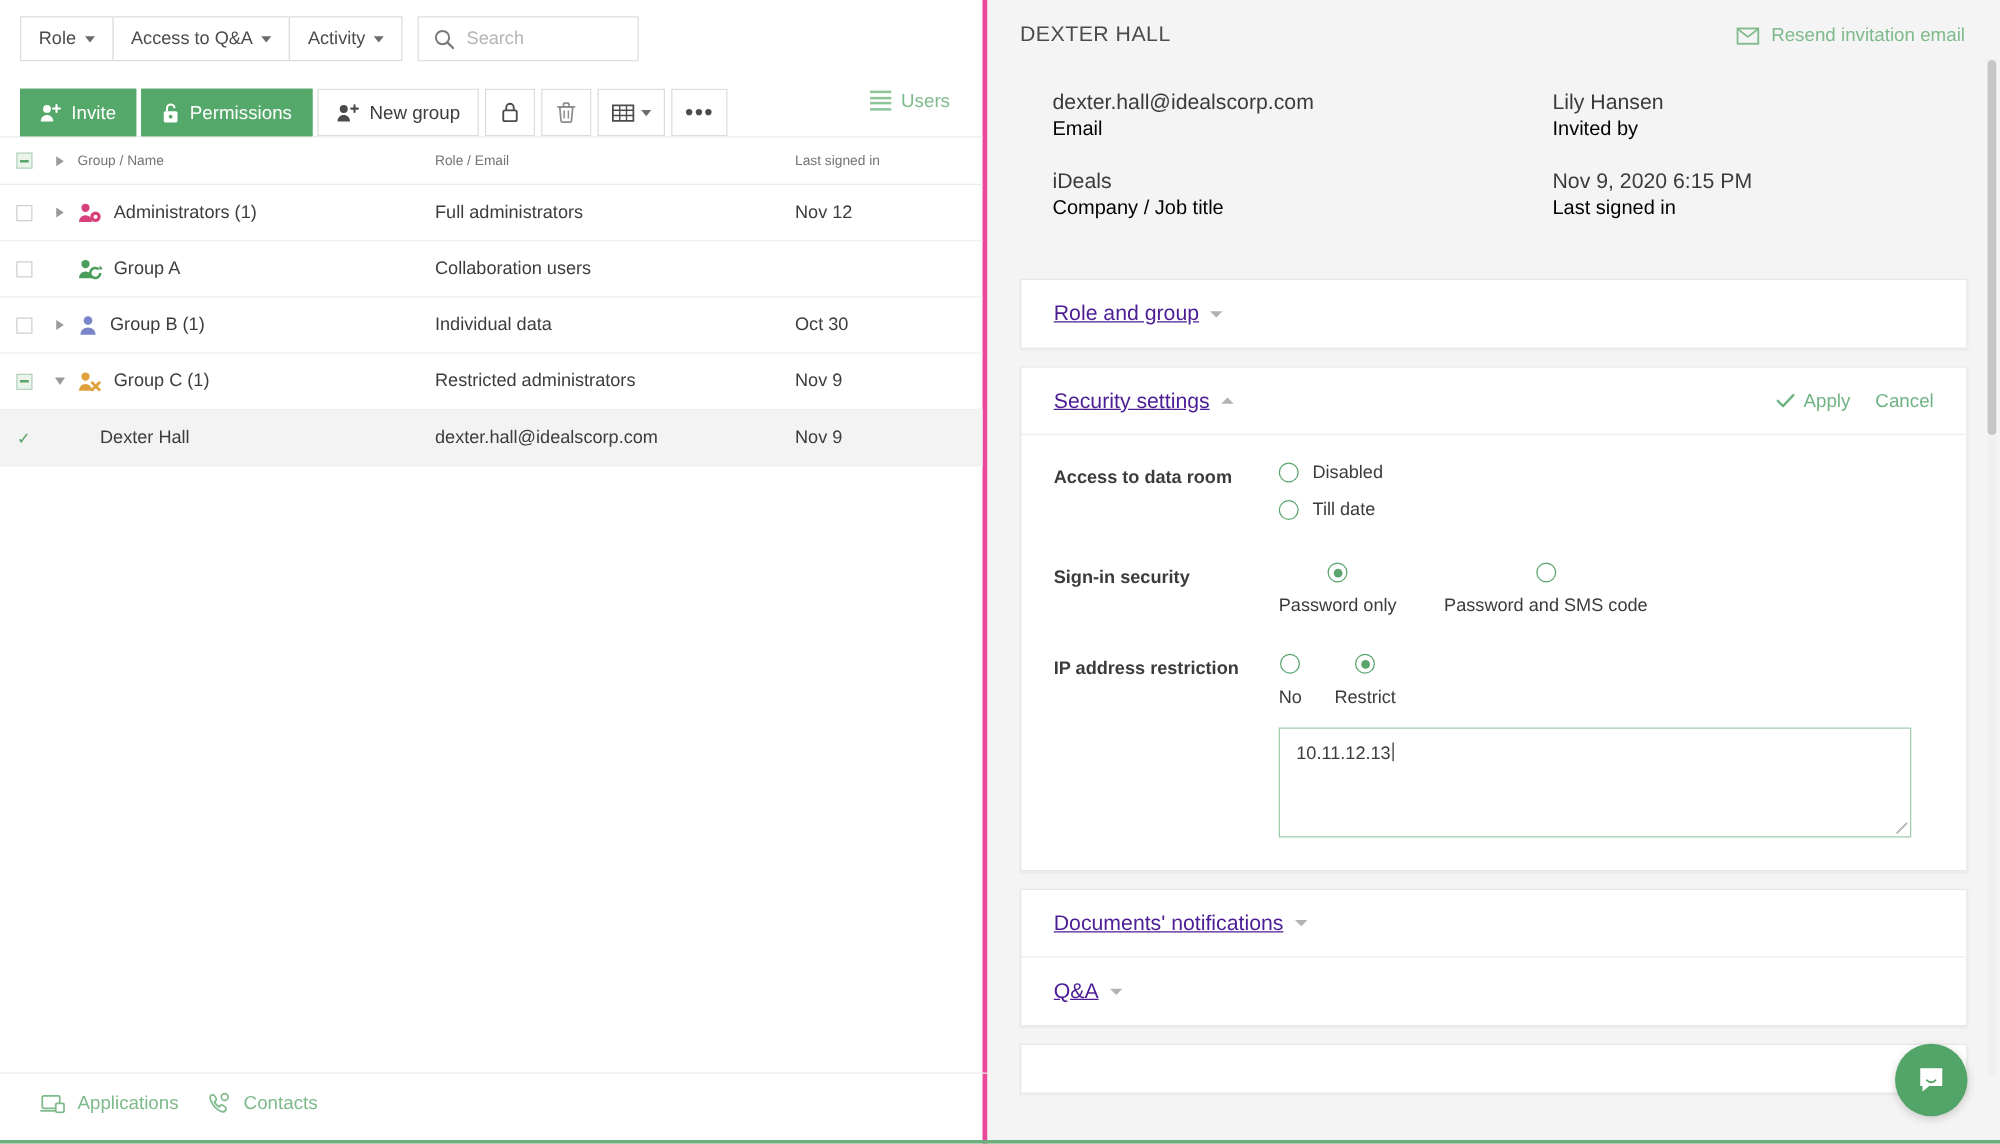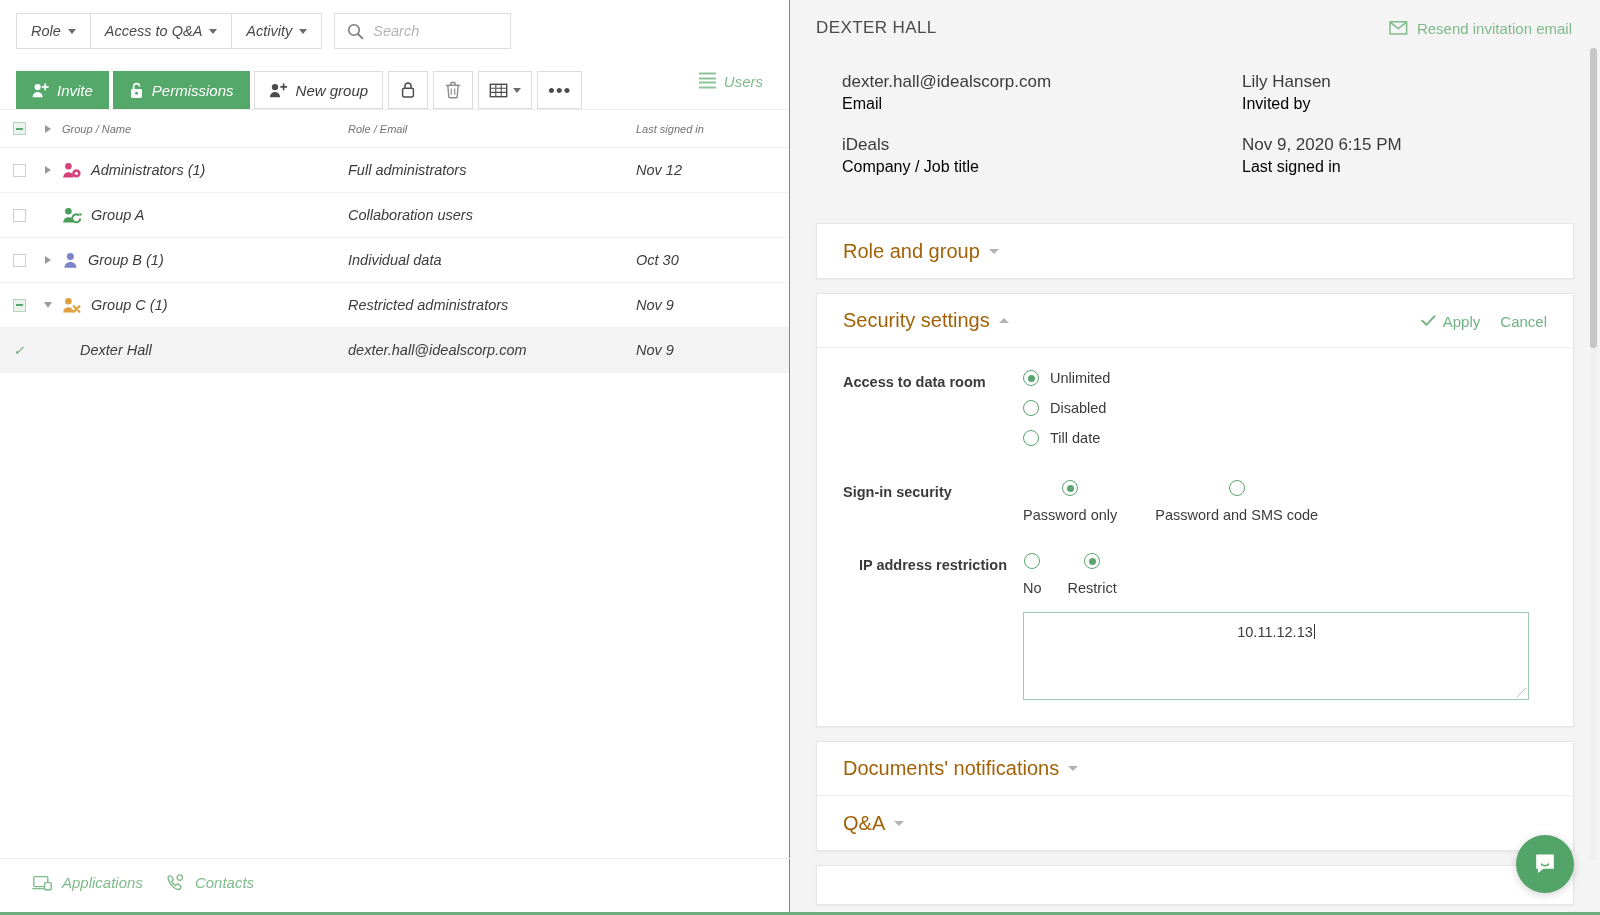--- a/index.html
+++ b/index.html
@@ -10,23 +10,22 @@
     overflow: hidden;
     color: #3c3c3c;
   }
   #app { position: relative; width: 1600px; height: 915px; display: flex; }
 
   
   .left-pane {
     position: relative;
     width: 790px; height: 915px;
     background: #ffffff;
-    border-right: 1px solid #ec4899;
+    border-right: 4px solid #ec4899;
     flex: 0 0 790px;
-    font-style: italic;
   }
 
   
   .filter-bar {
     display: flex; align-items: center;
     padding: 10px 0 0 16px;
     height: 52px;
   }
   .filter-group { display: flex; align-items: center; }
   .filter-btn {
@@ -154,21 +153,21 @@
     background: #f4f4f4;
     overflow: hidden;
   }
   .detail-title-bar {
     height: 56px; display: flex; align-items: center;
     padding: 0 26px 0 26px; position: relative;
   }
   .detail-title { font-size: 17px; color: #4a4a4a; letter-spacing: .4px; }
   .resend {
     position: absolute; right: 28px; top: 50%; transform: translateY(-50%);
-    display: flex; align-items: center; gap: 9px;
+    display: flex; align-items: flex-end; gap: 9px;
     color: #7fba8c; font-size: 15px; cursor: pointer;
   }
   .scroll-area { position: relative; height: 859px; padding: 0 26px 0 26px; }
   .card {
     background: #fff; border: 1px solid #e6e6e6;
     box-shadow: 0 1px 2px rgba(0,0,0,.055);
     margin-bottom: 14px;
   }
   .card.flat { background: transparent; border: 0; box-shadow: none; margin-bottom: 12px; }
 
@@ -176,21 +175,21 @@
   .info-col { flex: 0 0 400px; }
   .info-val { font-size: 17px; color: #3b3b3b; margin-bottom: 3px; }
   .info-lbl { font-size: 16px; color: #000000; margin-bottom: 22px; }
   .info-lbl:last-child { margin-bottom: 13px; }
 
   .sect-head {
     height: 54px; display: flex; align-items: center;
     padding: 0 26px; position: relative; cursor: pointer;
   }
   .sect-head.bordered { border-bottom: 1px solid #ededed; }
-  .sect-title { font-size: 20px; color: #a16207; }
+  .sect-title { font-size: 17px; color: #4c1d95; text-decoration: underline; }
   .tri-d { width:0;height:0;border-left:5px solid transparent;border-right:5px solid transparent;
            border-top:5.5px solid #b2b2b2; margin-left: 9px; }
   .tri-u { width:0;height:0;border-left:5px solid transparent;border-right:5px solid transparent;
            border-bottom:5.5px solid #b2b2b2; margin-left: 9px; }
   .sect-actions { position:absolute; right:26px; top:50%; transform:translateY(-50%);
                   display:flex; align-items:center; gap:20px; }
   .act { display:flex; align-items:center; gap:7px; color:#6fb383; font-size:15px; cursor:pointer; }
 
   .sect-body { padding: 22px 26px 26px 26px; }
   .frow { display: flex; margin-bottom: 26px; }
@@ -496,24 +495,20 @@
               <span>Cancel</span>
             </div>
           </div>
         </div>
 
         <div class="sect-body">
 
           <div class="frow">
             <div class="flabel">Access to data room</div>
             <div class="fctl">
-              <div class="radio-line">
-                <span class="rad on"></span>
-                <span class="rtext">Unlimited</span>
-              </div>
               <div class="radio-line">
                 <span class="rad"></span>
                 <span class="rtext">Disabled</span>
               </div>
               <div class="radio-line">
                 <span class="rad"></span>
                 <span class="rtext">Till date</span>
               </div>
             </div>
           </div>
@@ -527,21 +522,21 @@
                   <span class="rtext">Password only</span>
                 </div>
                 <div class="radio-item">
                   <span class="rad"></span>
                   <span class="rtext">Password and SMS code</span>
                 </div>
               </div>
             </div>
           </div>
 
-          <div class="frow" style="margin-top:30px;text-align:center;">
+          <div class="frow" style="margin-top:30px;">
             <div class="flabel">IP address restriction</div>
             <div class="fctl">
               <div class="radio-inline" style="gap:26px;">
                 <div class="radio-item">
                   <span class="rad"></span>
                   <span class="rtext">No</span>
                 </div>
                 <div class="radio-item">
                   <span class="rad on"></span>
                   <span class="rtext">Restrict</span>

